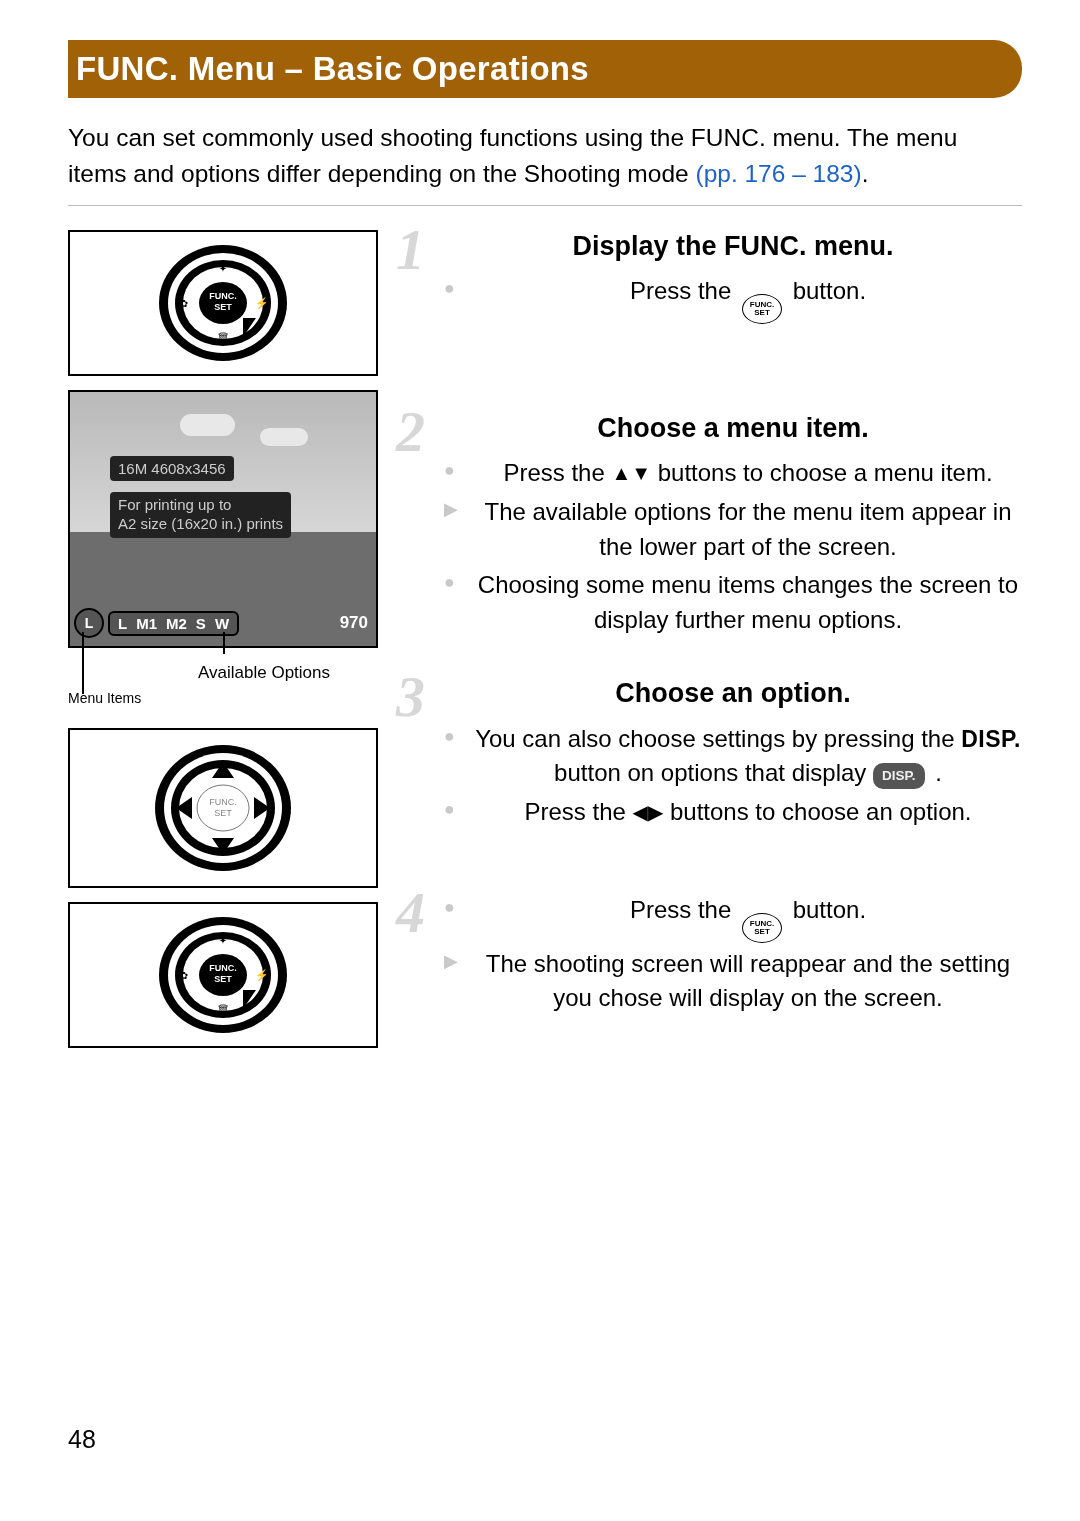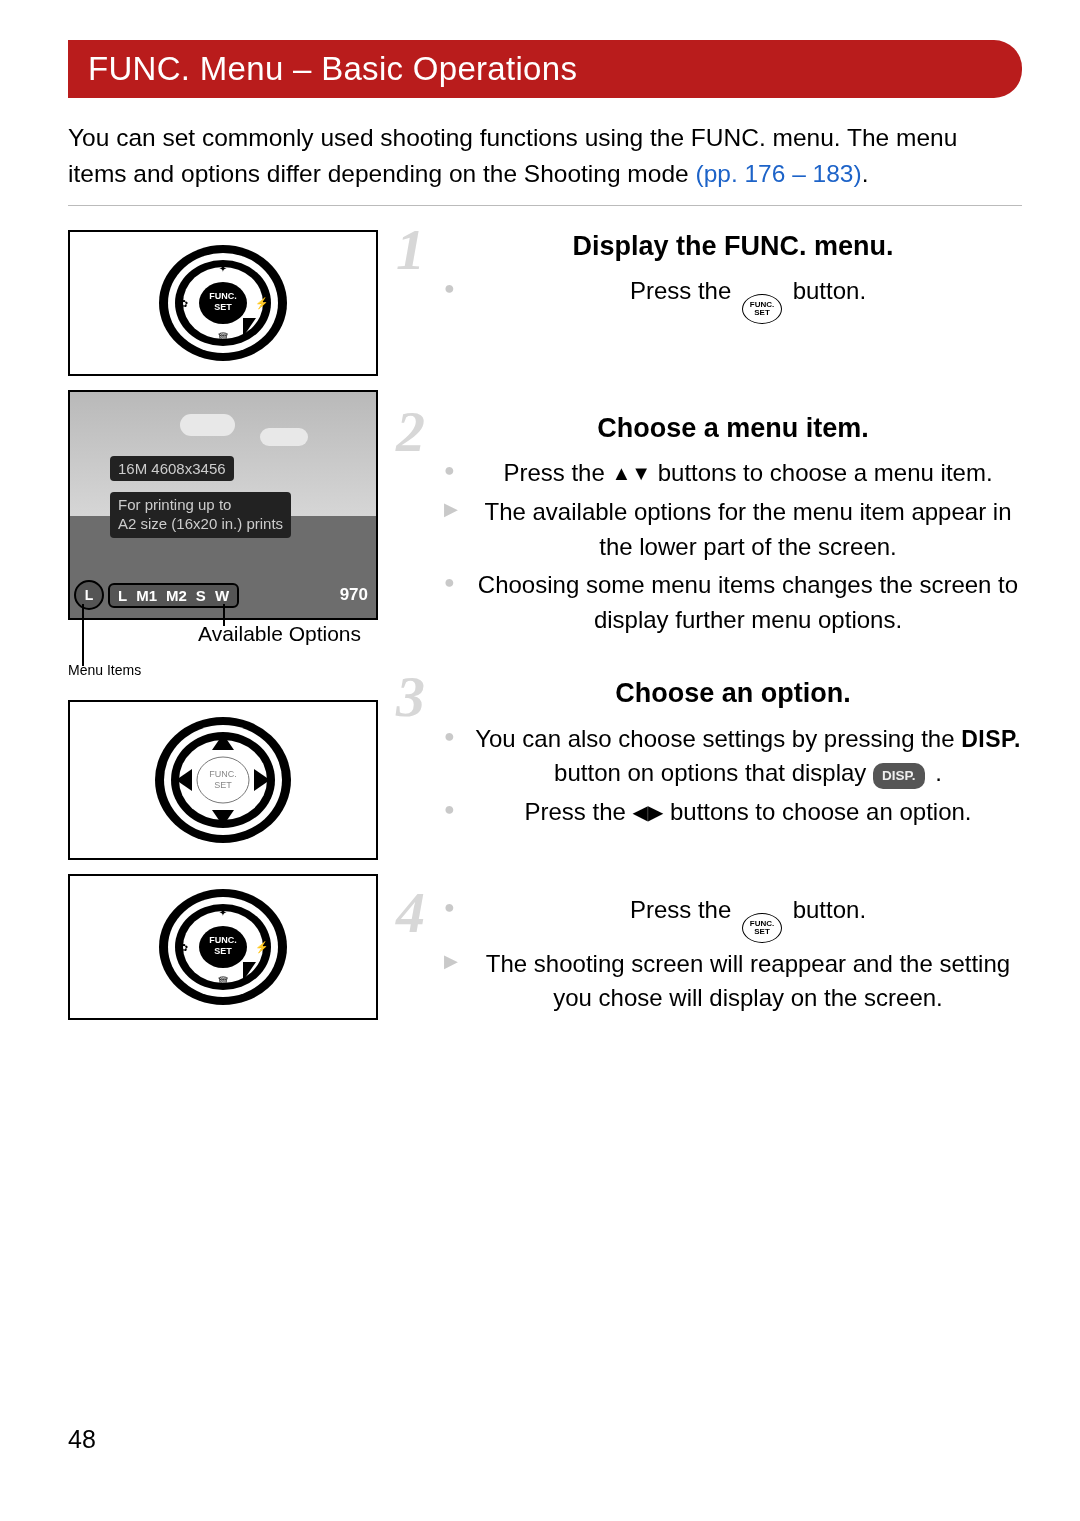--- a/index.html
+++ b/index.html
@@ -6,25 +6,25 @@
   body {
     font-family: Arial, Helvetica, sans-serif;
     background: #fff;
     width: 1080px;
     height: 1521px;
     position: relative;
     padding: 40px 58px 0 68px;
     color: #000;
   }
   .title-bar {
-    background: #b91c1c;
+    background: #a16207;
     color: #fff;
-    font-weight: normal;
+    font-weight: bold;
     font-size: 33px;
-    padding: 10px 20px;
+    padding: 10px 8px;
     border-radius: 0 28px 28px 0;
     margin-bottom: 22px;
     letter-spacing: 0.3px;
   }
   .intro {
     font-size: 24.5px;
     line-height: 1.45;
     margin-bottom: 14px;
   }
   .link { color: #1d63c8; }
@@ -51,21 +51,21 @@
     position: relative;
   }
   .fig-dial {
     height: 146px;
     display: flex;
     align-items: center;
     justify-content: center;
   }
   .dial-svg { display: block; }
   .fig-screen {
-    height: 230px;
+    height: 258px;
     background: #888;
     position: relative;
     overflow: hidden;
     border: 2.5px solid #000;
     margin-bottom: 0;
   }
   .fig-screen .sky { position:absolute; inset:0 0 45% 0; background: linear-gradient(#b9b9b9,#d6d6d6); }
   .fig-screen .ground { position:absolute; inset:55% 0 0 0; background:#6d6d6d; }
   .cloud { position:absolute; width:55px; height:22px; background:#e8e8e8; border-radius:12px; top:22px; left:110px;}
   .cloud2 { top:36px; left:190px; width:48px; height:18px; }
@@ -76,21 +76,21 @@
   .sbox1 { top:64px; }
   .sbox2 { top:100px; line-height:1.25; }
   .bottom-bar {
     position:absolute; bottom:4px; left:4px; right:4px; height:38px;
     display:flex; align-items:center; gap:4px;
   }
   .bb-circle { width:30px; height:30px; border:2px solid #000; border-radius:50%; background:#555; color:#fff; display:flex; align-items:center; justify-content:center; font-size:14px; font-weight:bold;}
   .bb-rect { border:2px solid #000; background:#555; border-radius:6px; padding:2px 8px; color:#fff; display:flex; gap:9px; font-size:15px; font-weight:bold;}
   .bb-num { margin-left:auto; color:#ffffff; font-size:17px; font-weight:bold; padding-right:4px;}
   .caption-row { position:relative; height:72px; margin-bottom:8px; }
-  .caption-right { position:absolute; left:130px; top:2px; font-size:21px; }
+  .caption-right { position:absolute; left:130px; top:15px; font-size:17px; }
   .caption-left { position:absolute; left:0; top:42px; font-size:14px; }
   .lead-line-v { position:absolute; left:155px; top:-16px; width:1.5px; height:22px; background:#000;}
   .lead-line-l { position:absolute; left:14px; top:-16px; width:1.5px; height:62px; background:#000;}
   .fig-dial-updown { height:160px; display:flex; align-items:center; justify-content:center;}
   .fig-dial-set2 { height:146px; display:flex; align-items:center; justify-content:center;}
   .step { position:relative; margin-bottom:40px; padding-left:44px; }
   .step:last-child { margin-bottom:0;}
   .step-num {
     position:absolute; left:-4px; top:-14px;
     font-size:58px; font-weight:bold; font-style:italic; color:#d7d7d7;

